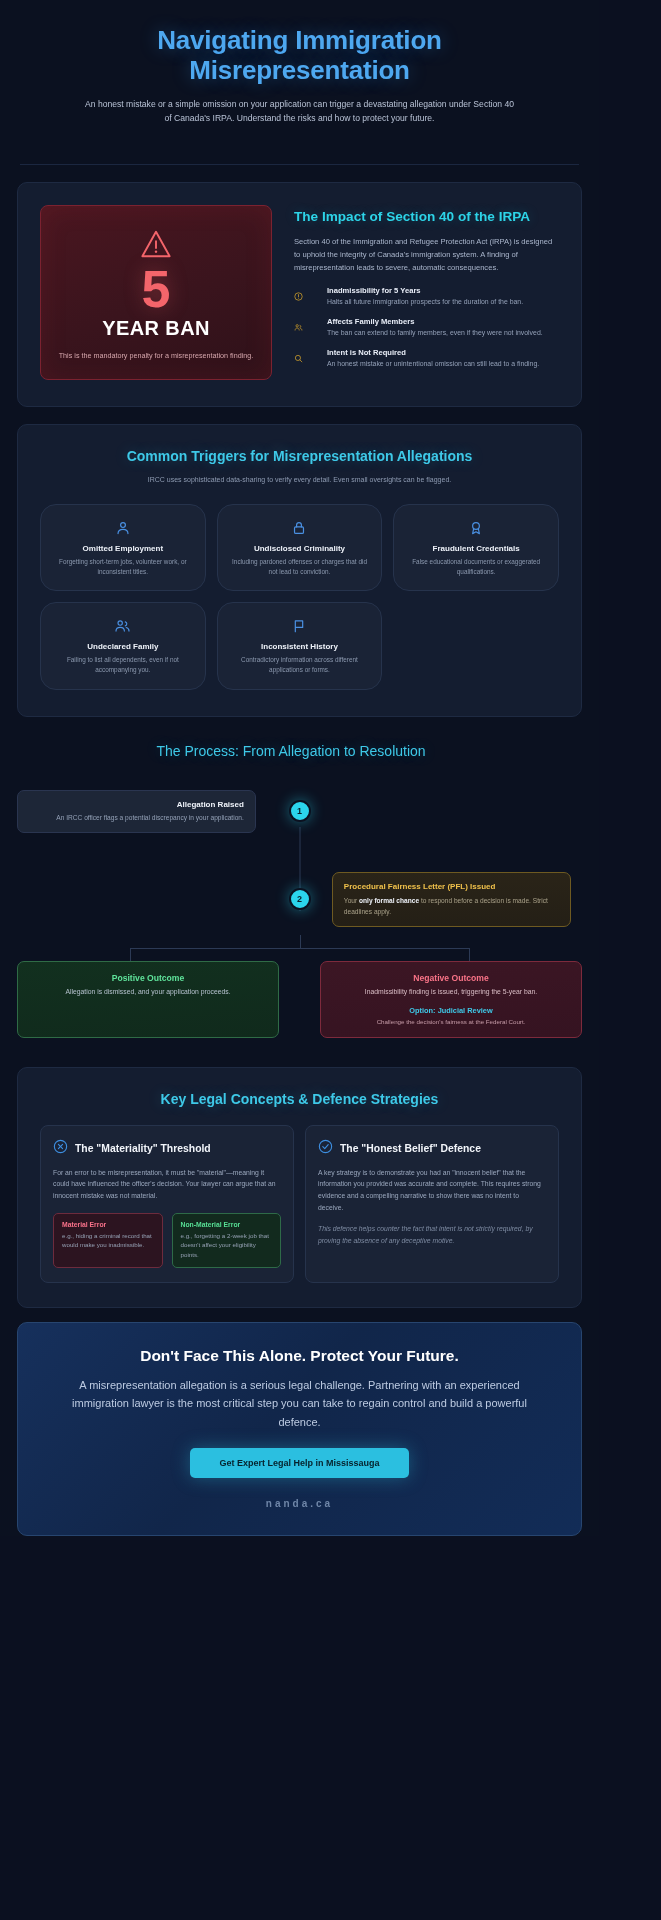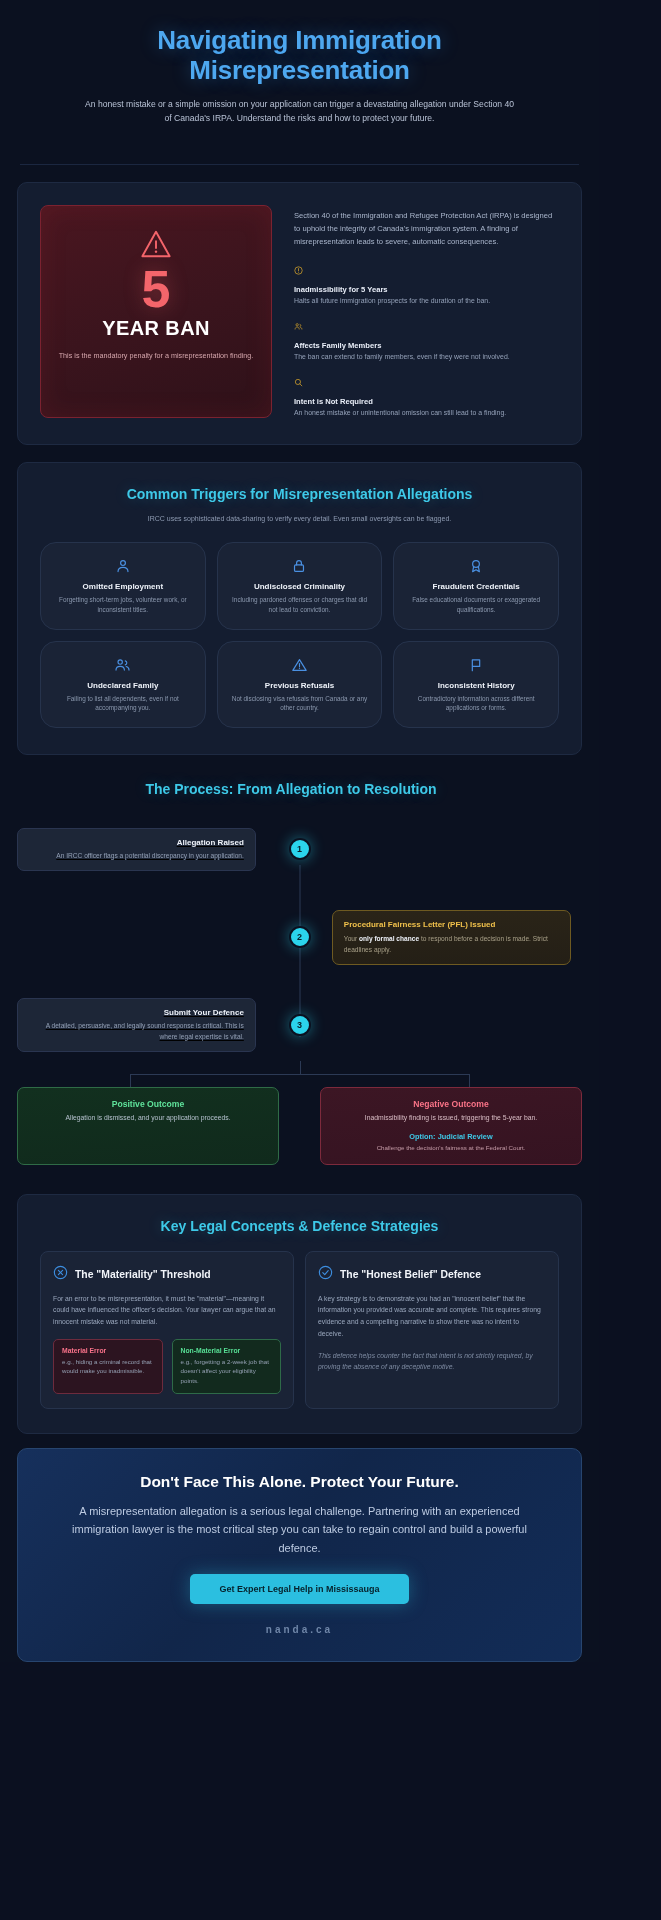--- a/index.html
+++ b/index.html
@@ -51,21 +51,21 @@
   .ban-label { font-size: 20px; font-weight: 700; color:#ffffff; letter-spacing:.4px; }
   .ban-sub { margin-top:10px; font-size:7.2px; line-height:1.55; color:#d6a7ad; }
 
   .impact-right { flex:1 1 auto; padding-top: 4px; }
   .impact-right h2 {
     font-size: 13.6px; font-weight: 800; color:#2dd4e8; line-height:1.25;
     margin-bottom: 9px; text-shadow: 0 0 12px rgba(45,212,232,.25);
   }
   .impact-right .body { font-size:7.6px; line-height:1.72; color:#aab6cc; }
   .bullets { margin-top: 12px; display:flex; flex-direction:column; gap:9px; }
-  .bullet { display:flex; gap:6px;flex-direction:column; }
+  .bullet { display:flex; gap:22px; }
   .bullet .bi { flex:0 0 11px; padding-top:1px; }
   .bullet h4 { font-size:7.6px; font-weight:800; color:#e9eef8; margin-bottom:2px; }
   .bullet p { font-size:6.9px; line-height:1.55; color:#94a1b8; }
 
   
   .sec-title {
     text-align:center; font-size:14px; font-weight:800; color:#3ec9e8;
     padding: 22px 30px 0 30px; line-height:1.3;
     text-shadow: 0 0 14px rgba(62,201,232,.28);
   }
@@ -83,32 +83,32 @@
     background:#1a2336; border:1px solid #26334c; border-radius:16px;
     padding: 14px 10px 14px 10px; text-align:center; min-height: 76px;
   }
   .trig-ic { height: 18px; margin-bottom: 7px; display:flex; align-items:center; justify-content:center; }
   .trig-card h4 { font-size:8px; font-weight:800; color:#eef2f9; margin-bottom:4px; }
   .trig-card p { font-size:6.4px; line-height:1.55; color:#8b98ae; }
 
   
   .process { padding: 0 0 12px 0; }
   .proc-title {
-    text-align:center; font-size:14px; font-weight:700; color:#3ec9e8;
+    text-align:center; font-size:14px; font-weight:400; color:#3ec9e8;
     padding: 26px 20px 0 3px; text-shadow: 0 0 14px rgba(62,201,232,.28);
   }
   .timeline { position:relative; margin-top: 20px; padding: 0 17px; }
   .tl-spine {
     position:absolute; left:50%; transform:translateX(-50%);
     width:1px; background:#2c3a55; top: 48px; bottom: 20px;
   }
   .tl-row { display:flex; align-items:center; position:relative; min-height: 64px; }
   .tl-row + .tl-row { margin-top: 24px; }
   .tl-side { width: 49%; }
-  .tl-side.left { padding-right: 38px; display:flex; justify-content:flex-start;text-decoration:underline; }
+  .tl-side.left { padding-right: 38px; display:flex; justify-content:flex-start; }
   .tl-side.right { padding-left: 38px; display:flex; justify-content:flex-start; }
   .tl-dot {
     position:absolute; left:50%; top:50%; transform:translate(-50%,-50%);
     width:22px; height:22px; border-radius:50%;
     background:#2bd4ec; color:#07202b; font-size:9px; font-weight:800;
     display:flex; align-items:center; justify-content:center;
     box-shadow: 0 0 14px rgba(43,212,236,.45);
     border: 2px solid #0b1120; z-index:3;
   }
   .step-box {
@@ -206,20 +206,21 @@
           <path d="M12 2 L22 20 H2 Z" stroke="#f4656b" stroke-width="1.4" stroke-linejoin="round"></path>
           <line x1="12" y1="9" x2="12" y2="14" stroke="#f4656b" stroke-width="1.4" stroke-linecap="round"></line>
           <circle cx="12" cy="16.6" r="0.9" fill="#f4656b"></circle>
         </svg>
         <div class="ban-num">5</div>
         <div class="ban-label">YEAR BAN</div>
         <div class="ban-sub">This is the mandatory penalty for a misrepresentation finding.</div>
       </div>
 
       <div class="impact-right">
+        <h2>The Impact of Section 40 of the IRPA</h2>
         <div class="body">Section 40 of the Immigration and Refugee Protection Act (IRPA) is designed to uphold the integrity of Canada's immigration system. A finding of misrepresentation leads to severe, automatic consequences.</div>
 
         <div class="bullets">
 
           <div class="bullet">
             <span class="bi">
               <svg width="9" height="9" viewBox="0 0 16 16" fill="none">
                 <circle cx="8" cy="8" r="6.6" stroke="#d8a62a" stroke-width="1.3"></circle>
                 <line x1="8" y1="4.6" x2="8" y2="8.6" stroke="#d8a62a" stroke-width="1.3" stroke-linecap="round"></line>
                 <circle cx="8" cy="11" r="0.8" fill="#d8a62a"></circle>
@@ -307,31 +308,20 @@
           <svg width="17" height="16" viewBox="0 0 22 20" fill="none">
             <circle cx="8" cy="6.2" r="2.8" stroke="#4a90e2" stroke-width="1.5"></circle>
             <path d="M2.6 16.6c0-3.1 2.4-4.9 5.4-4.9s5.4 1.8 5.4 4.9" stroke="#4a90e2" stroke-width="1.5" stroke-linecap="round"></path>
             <path d="M14.6 4.6a2.7 2.7 0 0 1 0 5.2M15.8 12c2.2.5 3.6 2.2 3.6 4.6" stroke="#4a90e2" stroke-width="1.5" stroke-linecap="round"></path>
           </svg>
         </div>
         <h4>Undeclared Family</h4>
         <p>Failing to list all dependents, even if not accompanying you.</p>
       </div>
 
-      <div class="trig-card">
-        <div class="trig-ic">
-          <svg width="17" height="16" viewBox="0 0 22 20" fill="none">
-            <path d="M11 3 L19.6 17 H2.4 Z" stroke="#4a90e2" stroke-width="1.5" stroke-linejoin="round"></path>
-            <line x1="11" y1="8.2" x2="11" y2="12" stroke="#4a90e2" stroke-width="1.5" stroke-linecap="round"></line>
-            <circle cx="11" cy="14.2" r="0.85" fill="#4a90e2"></circle>
-          </svg>
-        </div>
-        <h4>Previous Refusals</h4>
-        <p>Not disclosing visa refusals from Canada or any other country.</p>
-      </div>
 
       <div class="trig-card">
         <div class="trig-ic">
           <svg width="16" height="16" viewBox="0 0 20 20" fill="none">
             <path d="M5.4 17.2V3.6h9.2v8.2H5.4" stroke="#4a90e2" stroke-width="1.5" stroke-linecap="round" stroke-linejoin="round"></path>
           </svg>
         </div>
         <h4>Inconsistent History</h4>
         <p>Contradictory information across different applications or forms.</p>
       </div>
@@ -360,30 +350,20 @@
         <div class="tl-side left"></div>
         <div class="tl-dot">2</div>
         <div class="tl-side right">
           <div class="step-box pfl">
             <h4>Procedural Fairness Letter (PFL) Issued</h4>
             <p><span>Your </span><b>only formal chance</b><span> to respond before a decision is made. Strict deadlines apply.</span></p>
           </div>
         </div>
       </div>
 
-      <div class="tl-row">
-        <div class="tl-side left">
-          <div class="step-box right-al">
-            <h4>Submit Your Defence</h4>
-            <p>A detailed, persuasive, and legally sound response is critical. This is where legal expertise is vital.</p>
-          </div>
-        </div>
-        <div class="tl-dot">3</div>
-        <div class="tl-side right"></div>
-      </div>
     </div>
 
     <div class="out-wrap">
       <div class="out-connect">
         <div class="v-main"></div>
           <div class="h-bar"></div>
         <div class="v-left"></div>
           <div class="v-right"></div>
       </div>
       <div class="out-row">

